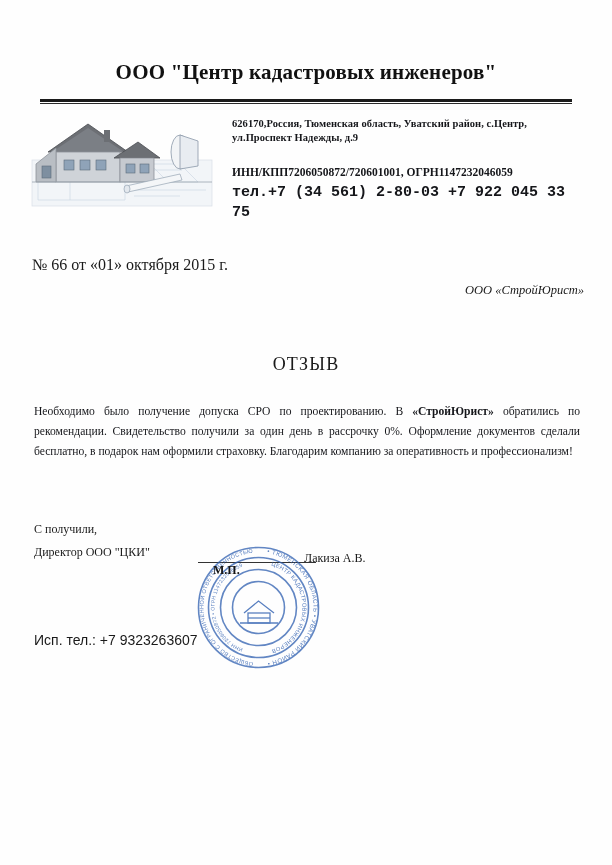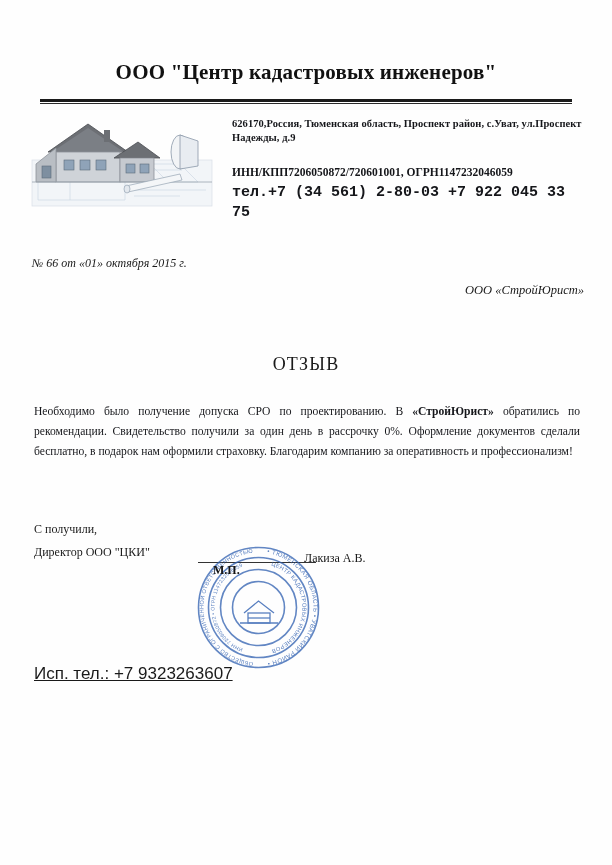--- a/index.html
+++ b/index.html
@@ -90,23 +90,22 @@
     margin-top: 3px;
     line-height: 1.3;
     font-family: Liberation Mono, monospace;
   }
 
   
   .doc-number {
     position: absolute;
     left: 32px;
     top: 256px;
-    font-size: 12px;
-    font-family: "Liberation Serif", serif;
-    font-style: italic;
+    font-size: 16px;
+    font-family: "Liberation Serif", serif;
   }
   .addressee {
     position: absolute;
     right: 28px;
     top: 283px;
     font-size: 12.5px;
     font-style: italic;
     font-family: "Liberation Serif", serif;
   }
 
@@ -168,24 +167,23 @@
     top: 563px;
     font-size: 12px;
     font-weight: bold;
     color: #141414;
     z-index: 4;
   }
 
   .executor {
     position: absolute;
     left: 34px;
-    top: 664px;
-    font-size: 17px;
+    top: 632px;
+    font-size: 14px;
     font-family: "Liberation Sans", sans-serif;
-    text-decoration: underline;
   }
 
   
   .stamp {
     position: absolute;
     left: 196px;
     top: 545px;
     width: 125px;
     height: 125px;
     z-index: 3;
@@ -250,21 +248,21 @@
       </g>
 
       <g>
         <path d="M96 78 L150 66 L152 72 L98 84 Z" fill="#f4f6f8" stroke="#97a5b3" stroke-width="0.7"></path>
         <ellipse cx="97" cy="81" rx="3" ry="4" fill="#e3e8ee" stroke="#97a5b3" stroke-width="0.7"></ellipse>
       </g>
     </svg>
   </div>
 
   <div class="contacts">
-    <div class="line1">626170,Россия, Тюменская область, Проспект район, с.Уват, ул.Проспект Надежды, д.9</div>
+    <div class="line1">626170,Россия, Тюменская область, Уватский район, с.Центр, ул.Проспект Надежды, д.9</div>
     <div class="line2">ИНН/КПП7206050872/720601001, ОГРН1147232046059</div>
     <div class="line3">тел.+7 (34 561) 2-80-03  +7 922 045 33 75</div>
   </div>
 
   <div class="doc-number">№ 66 от «01»  октября 2015 г.</div>
   <div class="addressee">ООО «СтройЮрист»</div>
   <div class="doc-heading">ОТЗЫВ</div>
 
   <div class="body-text">
     <span>Необходимо было получение допуска СРО по проектированию. В </span><b>«СтройЮрист»</b><span> обратились по рекомендации. Свидетельство получили за один день в рассрочку 0%. Оформление документов сделали бесплатно, в подарок нам оформили страховку. Благодарим компанию за оперативность и профессионализм!</span>

